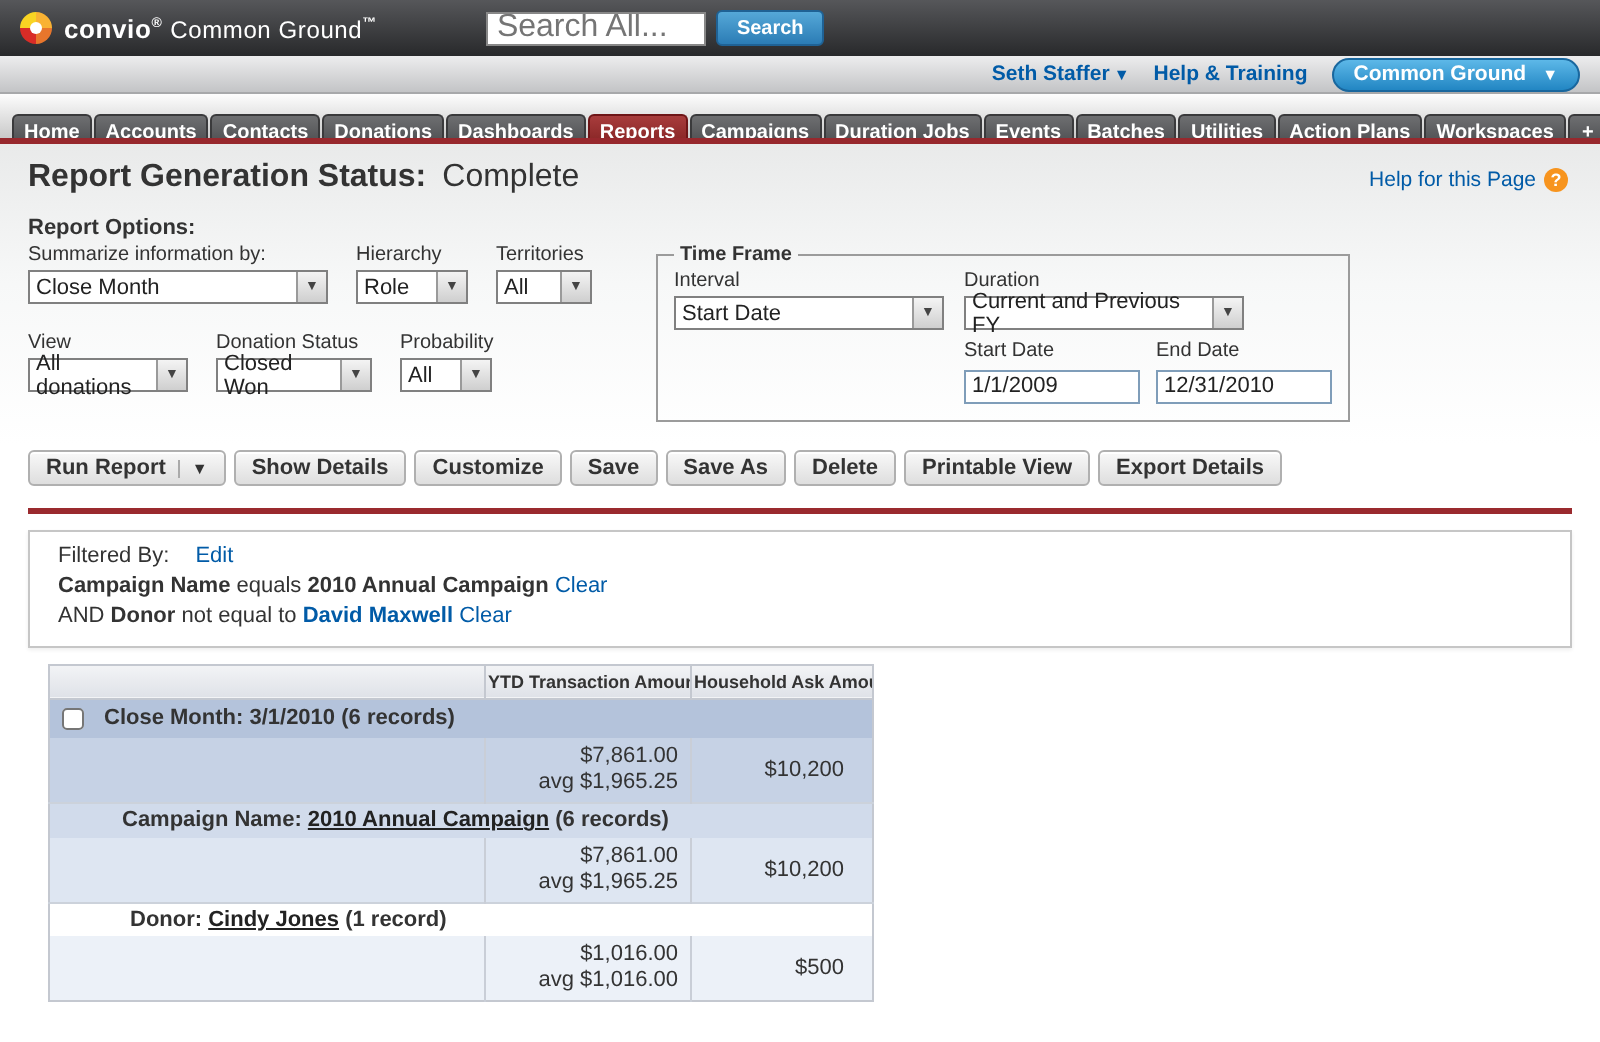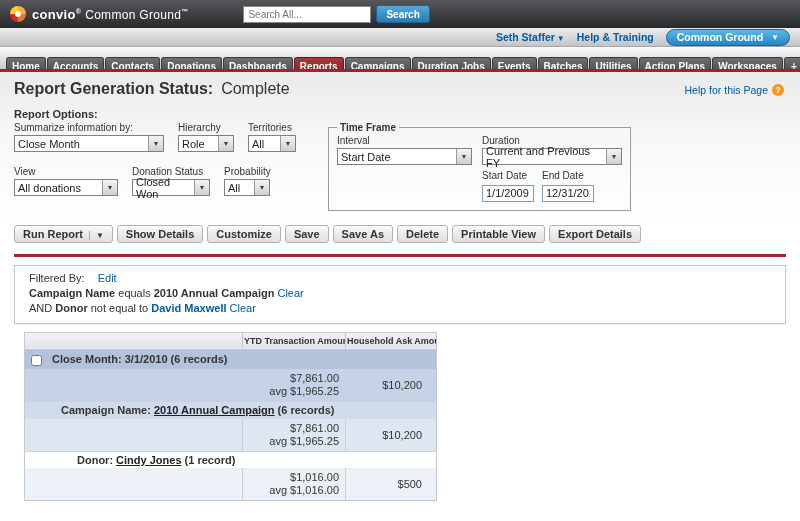--- a/index.html
+++ b/index.html
@@ -9,21 +9,21 @@
   
   .topbar { height:28px; background:linear-gradient(#56575a, #28292b); display:flex; align-items:center; padding:0 10px; }
   .logo { display:flex; align-items:center; gap:6px; }
   .logo-swirl { width:16px; height:16px; border-radius:50%;
     background:conic-gradient(#f9b233 0 25%, #e8762c 25% 50%, #d92c27 50% 75%, #f9d423 75% 100%); position:relative; }
   .logo-swirl::after { content:""; position:absolute; width:6px; height:6px; background:#fff; border-radius:50%; top:5px; left:5px; }
   .logo-text { color:#fff; font-size:13px; font-weight:bold; letter-spacing:.3px; }
   .logo-text .sub { font-weight:normal; font-size:12px; margin-left:4px; }
   .logo-text sup { font-size:7px; }
   .searchwrap { margin-left:55px; display:flex; align-items:center; gap:5px; }
-  .search-input { width:128px; height:17px; font-size:10px; border:1px solid #888; padding:1px 4px; color:#555; font-family:inherit; }
+  .search-input { width:110px; height:17px; font-size:16px; border:1px solid #888; padding:1px 4px; color:#555; font-family:inherit; }
   .search-btn { height:18px; font-size:10px; font-weight:bold; color:#fff; border:1px solid #1f6295; border-radius:3px;
     background:linear-gradient(#55a8d8,#2b7cb5); padding:0 9px; cursor:pointer; font-family:inherit; }
 
   
   .subbar { height:19px; background:linear-gradient(#ededee,#c3c4c6); border-bottom:1px solid #a7a8aa;
     display:flex; align-items:center; justify-content:flex-end; gap:12px; padding:0 10px; }
   .subbar a { font-size:10.5px; color:#015ba7; text-decoration:none; font-weight:bold; }
   .subbar .arrow { font-size:8px; color:#015ba7; margin-left:2px; }
   .appbtn { height:17px; display:inline-flex; align-items:center; gap:6px; color:#fff; font-size:10.5px; font-weight:bold;
     background:linear-gradient(#5db8e8,#2286c3); border:1px solid #19679e; border-radius:9px; padding:0 10px; cursor:pointer; font-family:inherit; }
@@ -61,23 +61,23 @@
   .opt-left { width:302px; flex:0 0 auto; }
   .fields-row { display:flex; gap:14px; align-items:flex-end; }
   .fields-row.second { margin-top:14px; }
   .field label { display:block; font-size:10px; color:#333; margin-bottom:2px; }
   .selectbox { display:flex; align-items:center; justify-content:space-between; border:1px solid #808080; background:#fff;
     height:17px; font-size:11px; color:#222; padding-left:3px; cursor:pointer; }
   .selectbox .dd { width:15px; height:15px; border-left:1px solid #9a9a9a; background:linear-gradient(#f4f4f4,#cfcfcf);
     display:flex; align-items:center; justify-content:center; font-size:7px; color:#444; flex:0 0 auto; margin-left:4px; }
   .w150 { width:150px; } .w56 { width:56px; } .w48 { width:48px; }
   .w135 { width:135px; } .w140 { width:140px; }
-  .w88 { width:104px; } .w78 { width:78px; } .w46 { width:46px; }
+  .w88 { width:80px;justify-content:flex-end; } .w78 { width:78px; } .w46 { width:46px; }
   .txt { border:1px solid #7f9db9; height:17px; font-size:11px; padding:0 3px; font-family:inherit; color:#222; }
-  .w72 { width:52px; }
+  .w72 { width:88px; }
 
   fieldset.timeframe { margin-left:12px; border:1px solid #9b9b9b; padding:2px 8px 8px 8px; width:300px; background:transparent; }
   fieldset.timeframe legend { font-size:10px; font-weight:bold; color:#333; padding:0 3px; }
   .tf-row { display:flex; gap:10px; align-items:flex-start; }
   .tf-col .tf-dates { display:flex; gap:8px; margin-top:5px; }
 
   .toolbar { margin-top:14px; display:flex; gap:4px; align-items:center; }
   .btn { font-size:11px; font-weight:bold; color:#333; border:1px solid #b0b0b0; border-radius:3px;
     background:linear-gradient(#f9f9f9,#dedede); padding:2px 8px; cursor:pointer; font-family:inherit;
     box-shadow:inset 0 1px 0 #fff; white-space:nowrap; }
@@ -95,21 +95,21 @@
   
   table.report { margin:8px 0 0 10px; border-collapse:collapse; table-layout:fixed; width:412px; font-size:11px; color:#333;
     border:1px solid #c4c8d0; background:#fff; }
   table.report th { height:17px; background:linear-gradient(#f3f4f6,#dfe2e8); border:1px solid #c4c8d0;
     font-size:9px; font-weight:bold; color:#333; text-align:center; overflow:hidden; white-space:nowrap; padding:0 1px; }
   td.c2, th.c2 { border-left:1px solid #c9ced7; }
   td.c3, th.c3 { border-left:1px solid #c9ced7; }
   tr.grp-label td { border-top:1px solid #ccd2db; white-space:nowrap; overflow:hidden; font-weight:bold; }
   tr.grp-label.lvl0 td { height:20px; padding-left:6px; }
   tr.grp-label.lvl1 td { height:17px; padding-left:36px; }
-  tr.grp-label.lvl2 td { height:17px; padding-left:52px; }
+  tr.grp-label.lvl2 td { height:17px; padding-left:40px; }
   tr.grp-label input[type=checkbox] { width:11px; height:11px; vertical-align:middle; margin-right:10px; }
   .glink { color:#222; text-decoration:underline; cursor:pointer; }
   tr.grp-vals td { vertical-align:middle; }
   tr.grp-vals td.c2 { text-align:right; padding:3px 6px; line-height:13px; }
   tr.grp-vals td.c3 { text-align:right; padding-right:14px; }
   tr.lvl0.grp-label { background:#b4c3db; }
   tr.lvl0.grp-vals  { background:#c6d2e5; }
   tr.lvl1.grp-label { background:#d1dbeb; }
   tr.lvl1.grp-vals  { background:#dee6f2; }
   tr.lvl2.grp-label { background:#ffffff; }

